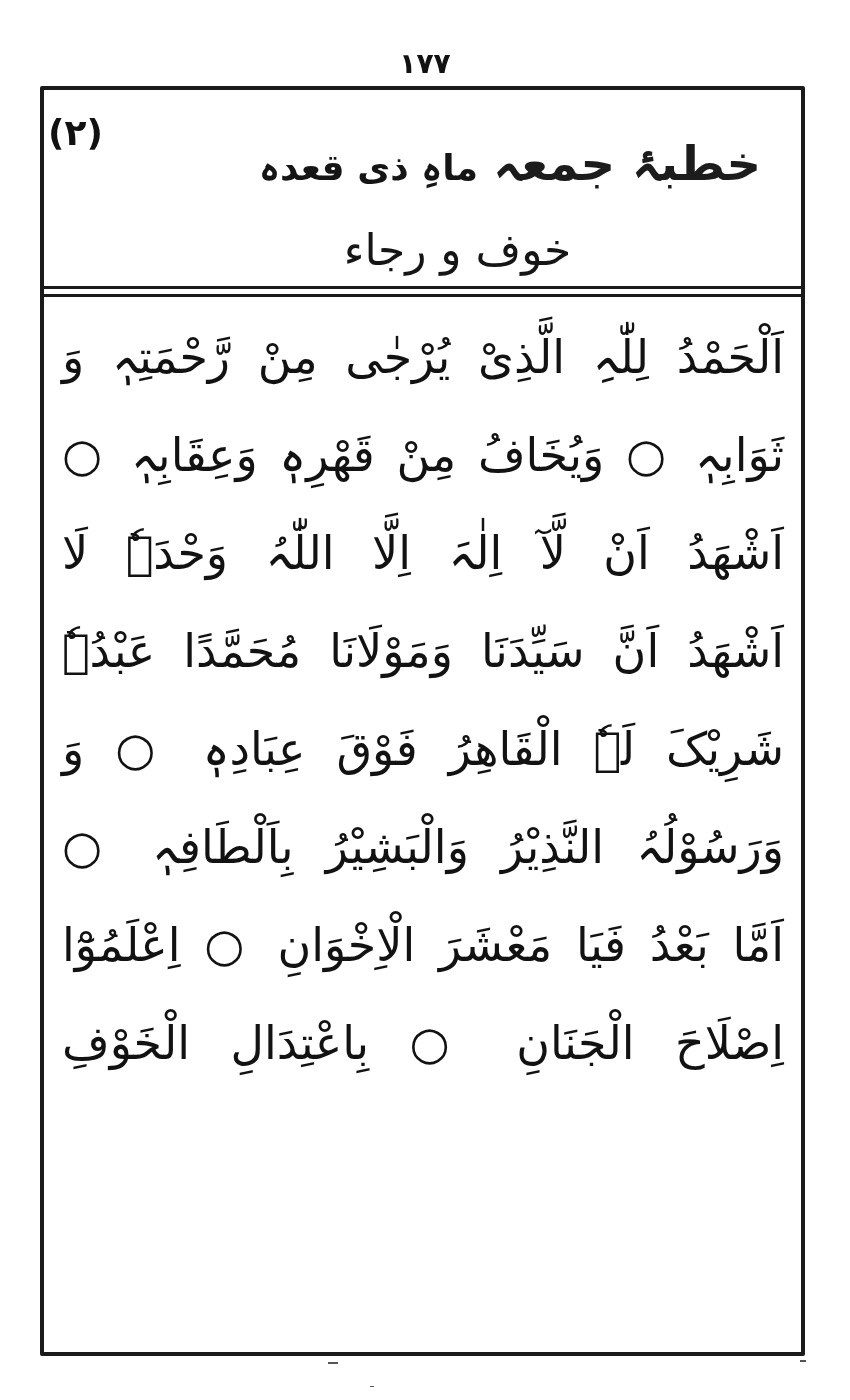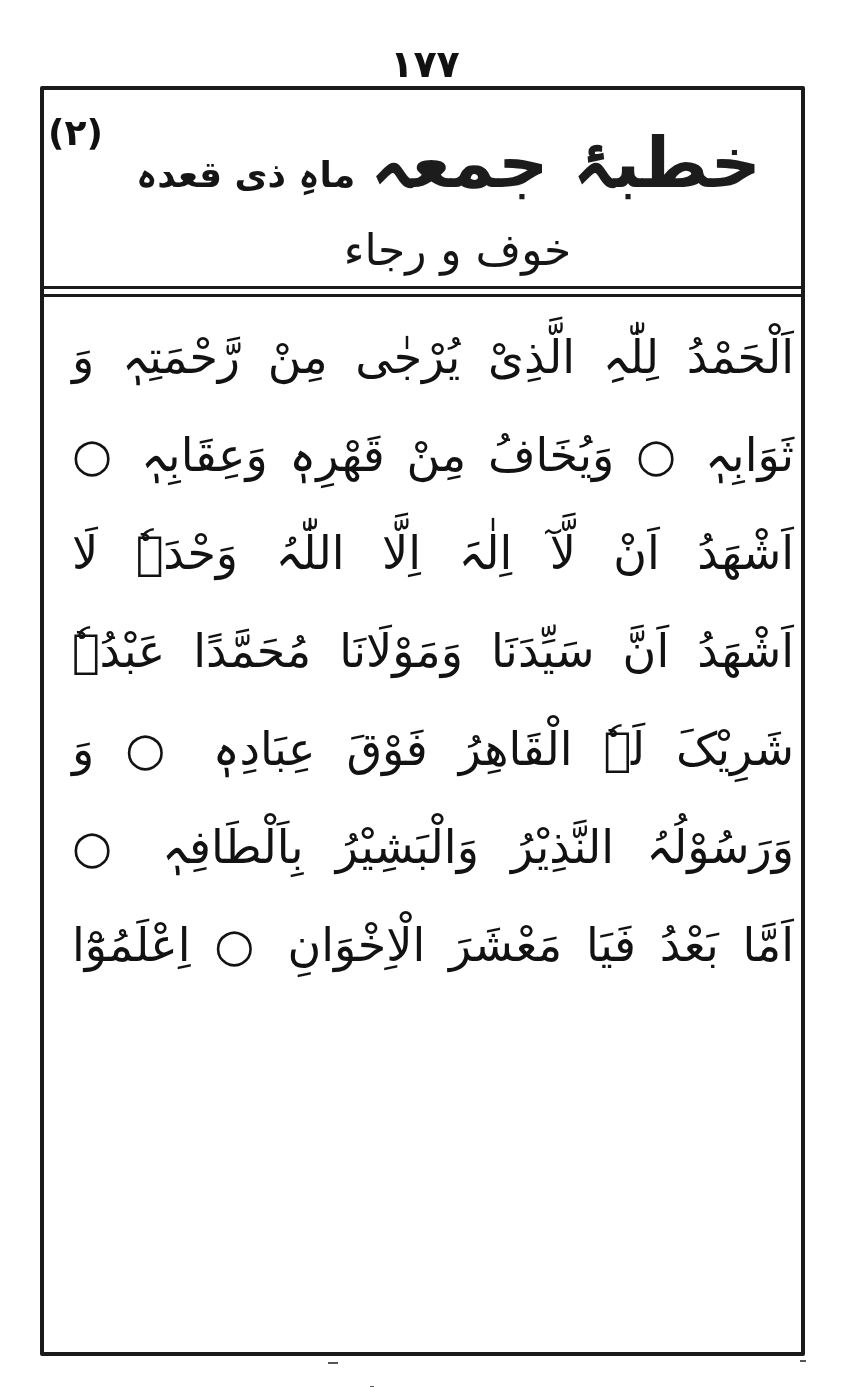--- a/index.html
+++ b/index.html
@@ -14,21 +14,21 @@
       overflow: hidden;
       font-family: "DejaVu Sans", sans-serif;
       color: #111111;
     }
     .page-number {
       position: absolute;
       top: 44px;
       left: 0;
       width: 850px;
       text-align: center;
-      font-size: 38px;
+      font-size: 28px;
       font-weight: bold;
       line-height: 40px;
       letter-spacing: 1px;
       color: #111;
     }
     .frame {
       position: absolute;
       left: 40px;
       top: 86px;
       width: 757px;
@@ -72,21 +72,21 @@
     .title-line-1 {
       position: absolute;
       right: 40px;
       top: 28px;
       direction: rtl;
       white-space: nowrap;
       line-height: 90px;
     }
     .title-main {
       font-family: "DejaVu Sans", sans-serif;
-      font-size: 70px;
+      font-size: 48px;
       font-weight: bold;
       color: #1c1c1c;
     }
     .title-month {
       font-family: "DejaVu Sans", sans-serif;
       font-size: 36px;
       font-weight: bold;
       margin-right: 10px;
       color: #151515;
     }
@@ -103,21 +103,20 @@
       color: #151515;
       padding-left: 70px;
       box-sizing: border-box;
     }
     .body-text {
       position: absolute;
       left: 18px;
       top: 218px;
       width: 722px;
       direction: rtl;
-      margin-left: 10px;
     }
     .text-line {
       height: 98px;
       line-height: 98px;
       font-family: "DejaVu Sans", sans-serif;
       font-size: 46px;
       white-space: nowrap;
       text-align: justify;
       text-align-last: justify;
       color: #121212;
@@ -148,19 +147,20 @@
   <div class="header-rule-2"></div>
 
   <div class="body-text">
     <div class="text-line">اَلْحَمْدُ لِلّٰہِ الَّذِیْ یُرْجٰی مِنْ رَّحْمَتِہٖ وَ</div>
     <div class="text-line">ثَوَابِہٖ ○ وَیُخَافُ مِنْ قَھْرِہٖ وَعِقَابِہٖ ○</div>
     <div class="text-line">اَشْھَدُ اَنْ لَّآ اِلٰہَ اِلَّا اللّٰہُ وَحْدَہٗ لَا</div>
     <div class="text-line">اَشْھَدُ اَنَّ سَیِّدَنَا وَمَوْلَانَا مُحَمَّدًا عَبْدُہٗ</div>
     <div class="text-line">شَرِیْکَ لَہٗ الْقَاھِرُ فَوْقَ عِبَادِہٖ ○ وَ</div>
     <div class="text-line">وَرَسُوْلُہُ النَّذِیْرُ وَالْبَشِیْرُ بِاَلْطَافِہٖ ○</div>
     <div class="text-line">اَمَّا بَعْدُ فَیَا مَعْشَرَ الْاِخْوَانِ ○ اِعْلَمُوْٓا</div>
+    <div class="text-line">اِصْلَاحَ الْجَنَانِ ○ بِاعْتِدَالِ الْخَوْفِ</div>
   </div>
 
 </div>
 
 <div class="speck" style="left:328px;top:1362px;width:10px;"></div>
 <div class="speck" style="left:800px;top:1360px;width:6px;"></div>
 <div class="speck" style="left:370px;top:1386px;width:4px;height:1px;"></div>
 
 </body></html>

